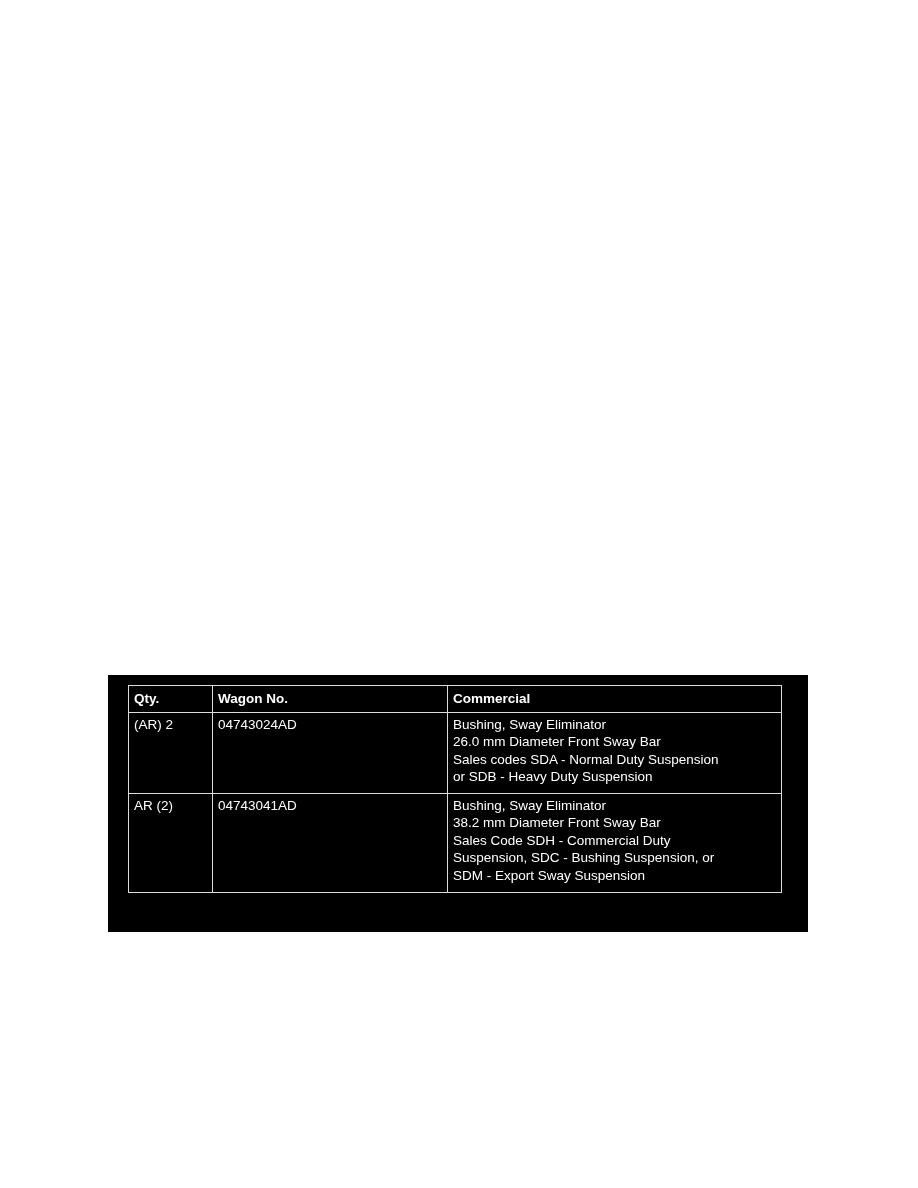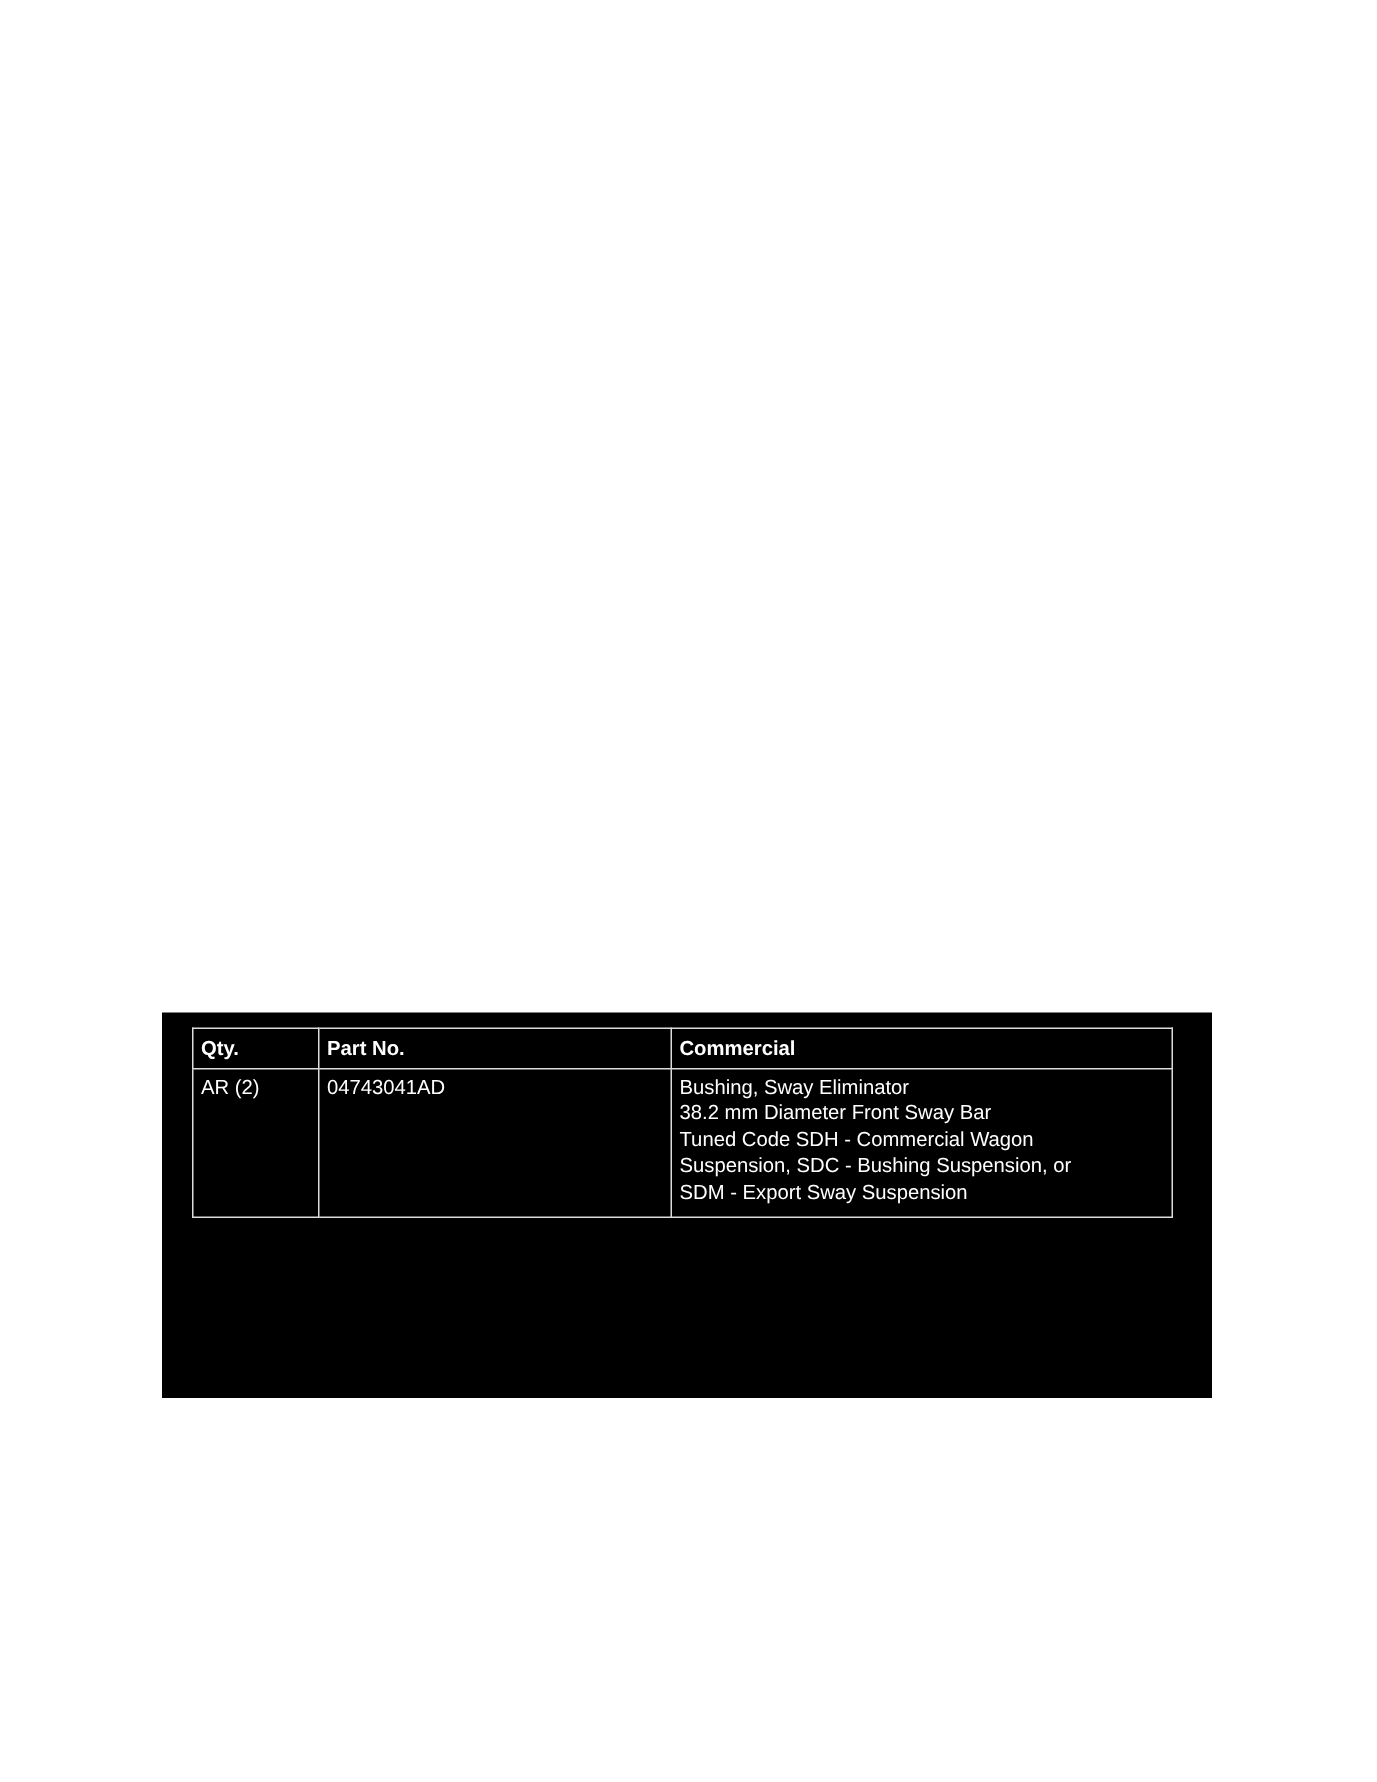--- a/index.html
+++ b/index.html
@@ -79,33 +79,45 @@
     <div class="table-wrap">
       <table class="parts">
         <colgroup>
           <col class="c-qty">
           <col class="c-part">
           <col class="c-desc">
         </colgroup>
         <thead>
           <tr>
             <th>Qty.</th>
-            <th>Part No.</th>
+            <th>Wagon No.</th>
             <th>Commercial</th>
           </tr>
         </thead>
         <tbody>
+          <tr class="row-tall">
+            <td>(AR) 2</td>
+            <td>04743024AD</td>
+            <td>
+              <div class="cell-lines">
+                <div>Bushing, Sway Eliminator</div>
+                <div>26.0 mm Diameter Front Sway Bar</div>
+                <div>Sales codes SDA - Normal Duty Suspension</div>
+                <div>or SDB - Heavy Duty Suspension</div>
+              </div>
+            </td>
+          </tr>
           <tr class="row-tall2">
             <td>AR (2)</td>
             <td>04743041AD</td>
             <td>
               <div class="cell-lines">
                 <div>Bushing, Sway Eliminator</div>
                 <div>38.2 mm Diameter Front Sway Bar</div>
-                <div>Tuned Code SDH - Commercial Wagon</div>
+                <div>Sales Code SDH - Commercial Duty</div>
                 <div>Suspension, SDC - Bushing Suspension, or</div>
                 <div>SDM - Export Sway Suspension</div>
               </div>
             </td>
           </tr>
         </tbody>
       </table>
     </div>
   </div>
 

